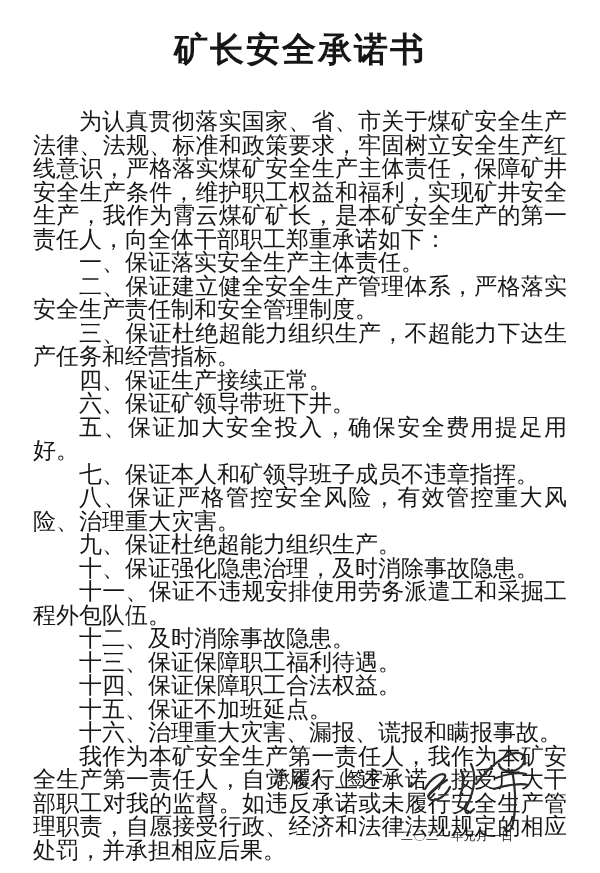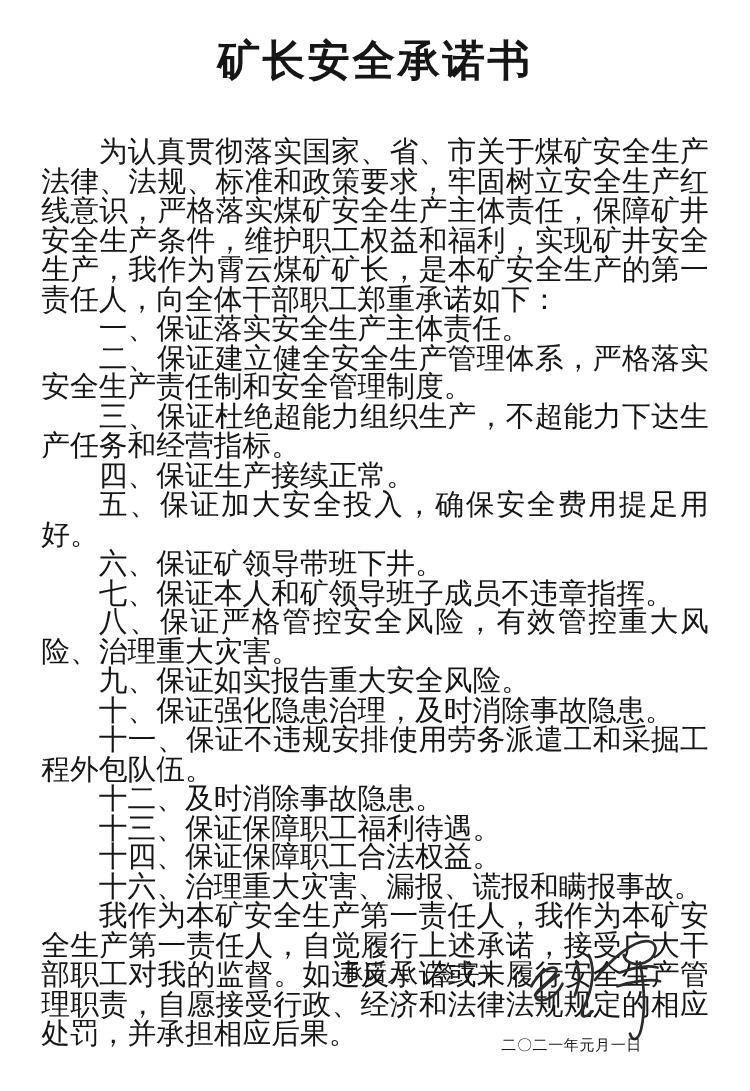--- a/index.html
+++ b/index.html
@@ -62,30 +62,31 @@
 
   <h1 class="title">矿长安全承诺书</h1>
 
   <div class="content">
     <p>为认真贯彻落实国家、省、市关于煤矿安全生产法律、法规、标准和政策要求，牢固树立安全生产红线意识，严格落实煤矿安全生产主体责任，保障矿井安全生产条件，维护职工权益和福利，实现矿井安全生产，我作为霄云煤矿矿长，是本矿安全生产的第一责任人，向全体干部职工郑重承诺如下：</p>
     <div>
       <p>一、保证落实安全生产主体责任。</p>
       <p>二、保证建立健全安全生产管理体系，严格落实安全生产责任制和安全管理制度。</p>
       <p>三、保证杜绝超能力组织生产，不超能力下达生产任务和经营指标。</p>
       <p>四、保证生产接续正常。</p>
+      <p>六、保证矿领导带班下井。</p>
       <p>五、保证加大安全投入，确保安全费用提足用好。</p>
-      <p>六、保证矿领导带班下井。</p>
       <p>七、保证本人和矿领导班子成员不违章指挥。</p>
       <p>八、保证严格管控安全风险，有效管控重大风险、治理重大灾害。</p>
-      <p>九、保证如实报告重大安全风险。</p>
+      <p>九、保证杜绝超能力组织生产。</p>
       <p>十、保证强化隐患治理，及时消除事故隐患。</p>
       <p>十一、保证不违规安排使用劳务派遣工和采掘工程外包队伍。</p>
       <p>十二、及时消除事故隐患。</p>
       <p>十三、保证保障职工福利待遇。</p>
       <p>十四、保证保障职工合法权益。</p>
+      <p>十五、保证不加班延点。</p>
       <p>十六、治理重大灾害、漏报、谎报和瞒报事故。</p>
     </div>
     <p>我作为本矿安全生产第一责任人，我作为本矿安全生产第一责任人，自觉履行上述承诺，接受广大干部职工对我的监督。如违反承诺或未履行安全生产管理职责，自愿接受行政、经济和法律法规规定的相应处罚，并承担相应后果。</p>
   </div>
 
   <span class="sig-label">承诺人（签字）：</span>
 
   <svg class="sig-svg" width="118" height="96" viewBox="0 0 118 96" aria-hidden="true">
     <g fill="none" stroke="var(--ink)" stroke-width="2.2" stroke-linecap="round" stroke-linejoin="round">
 

